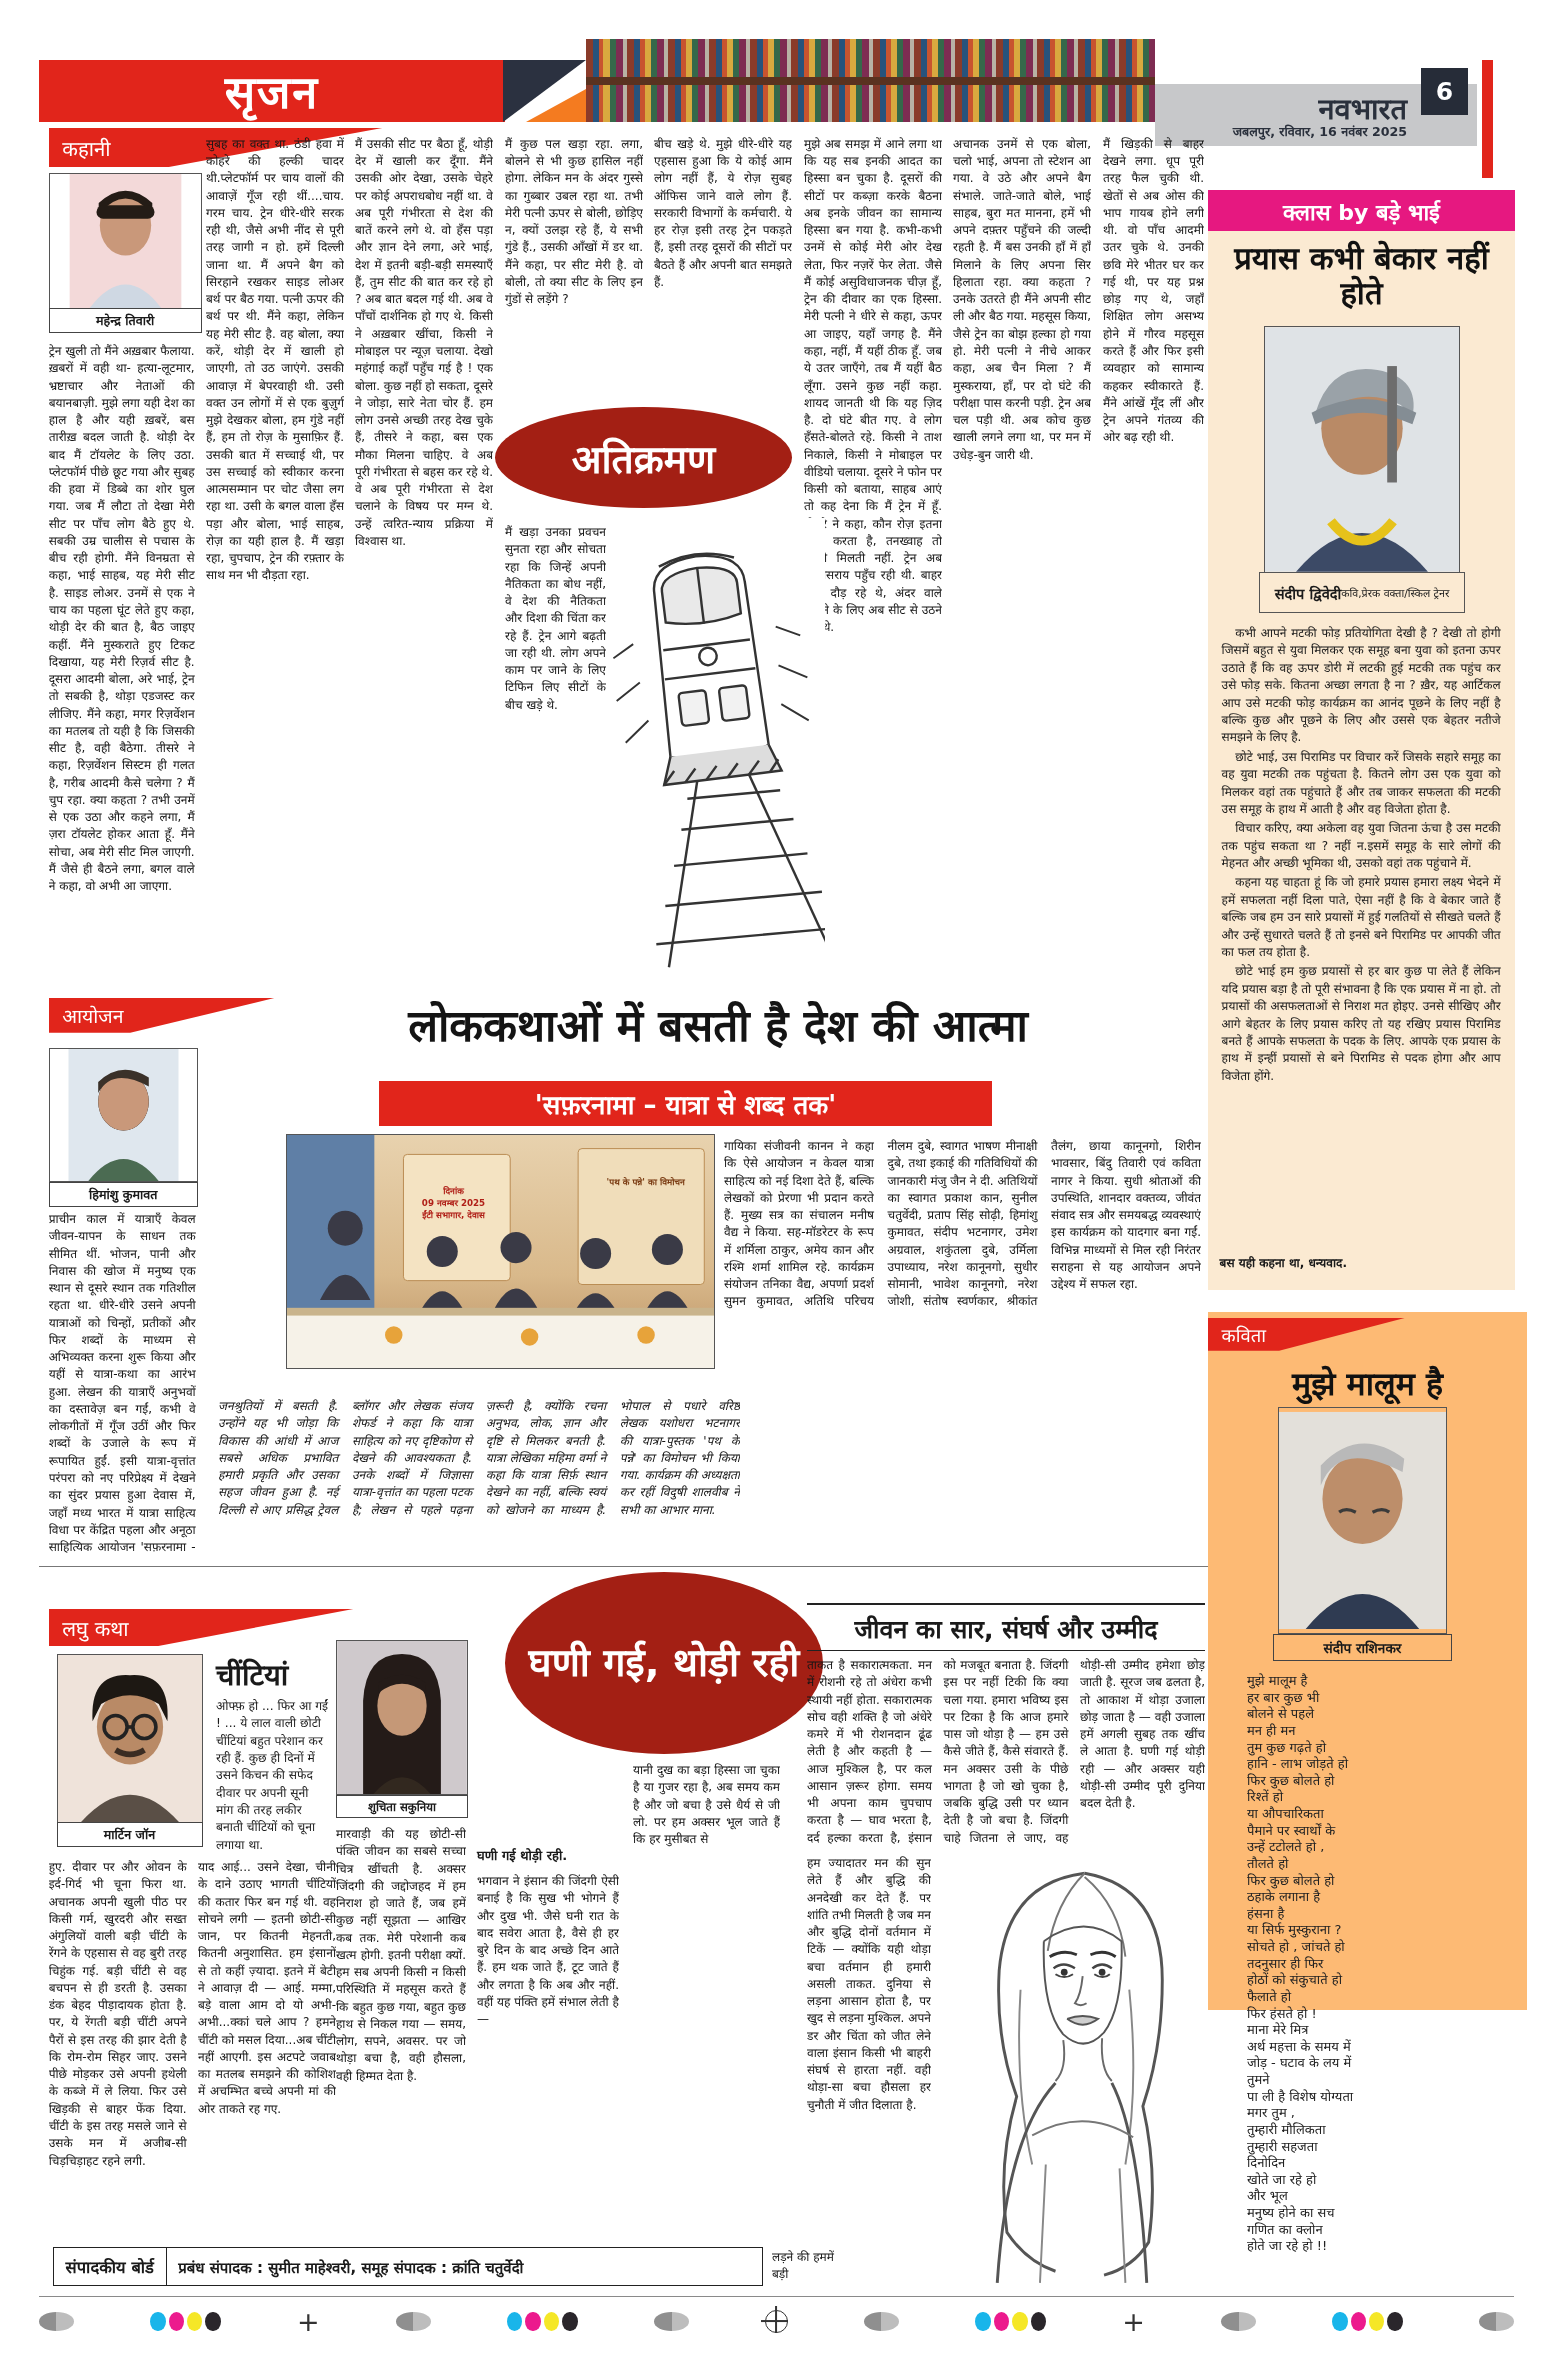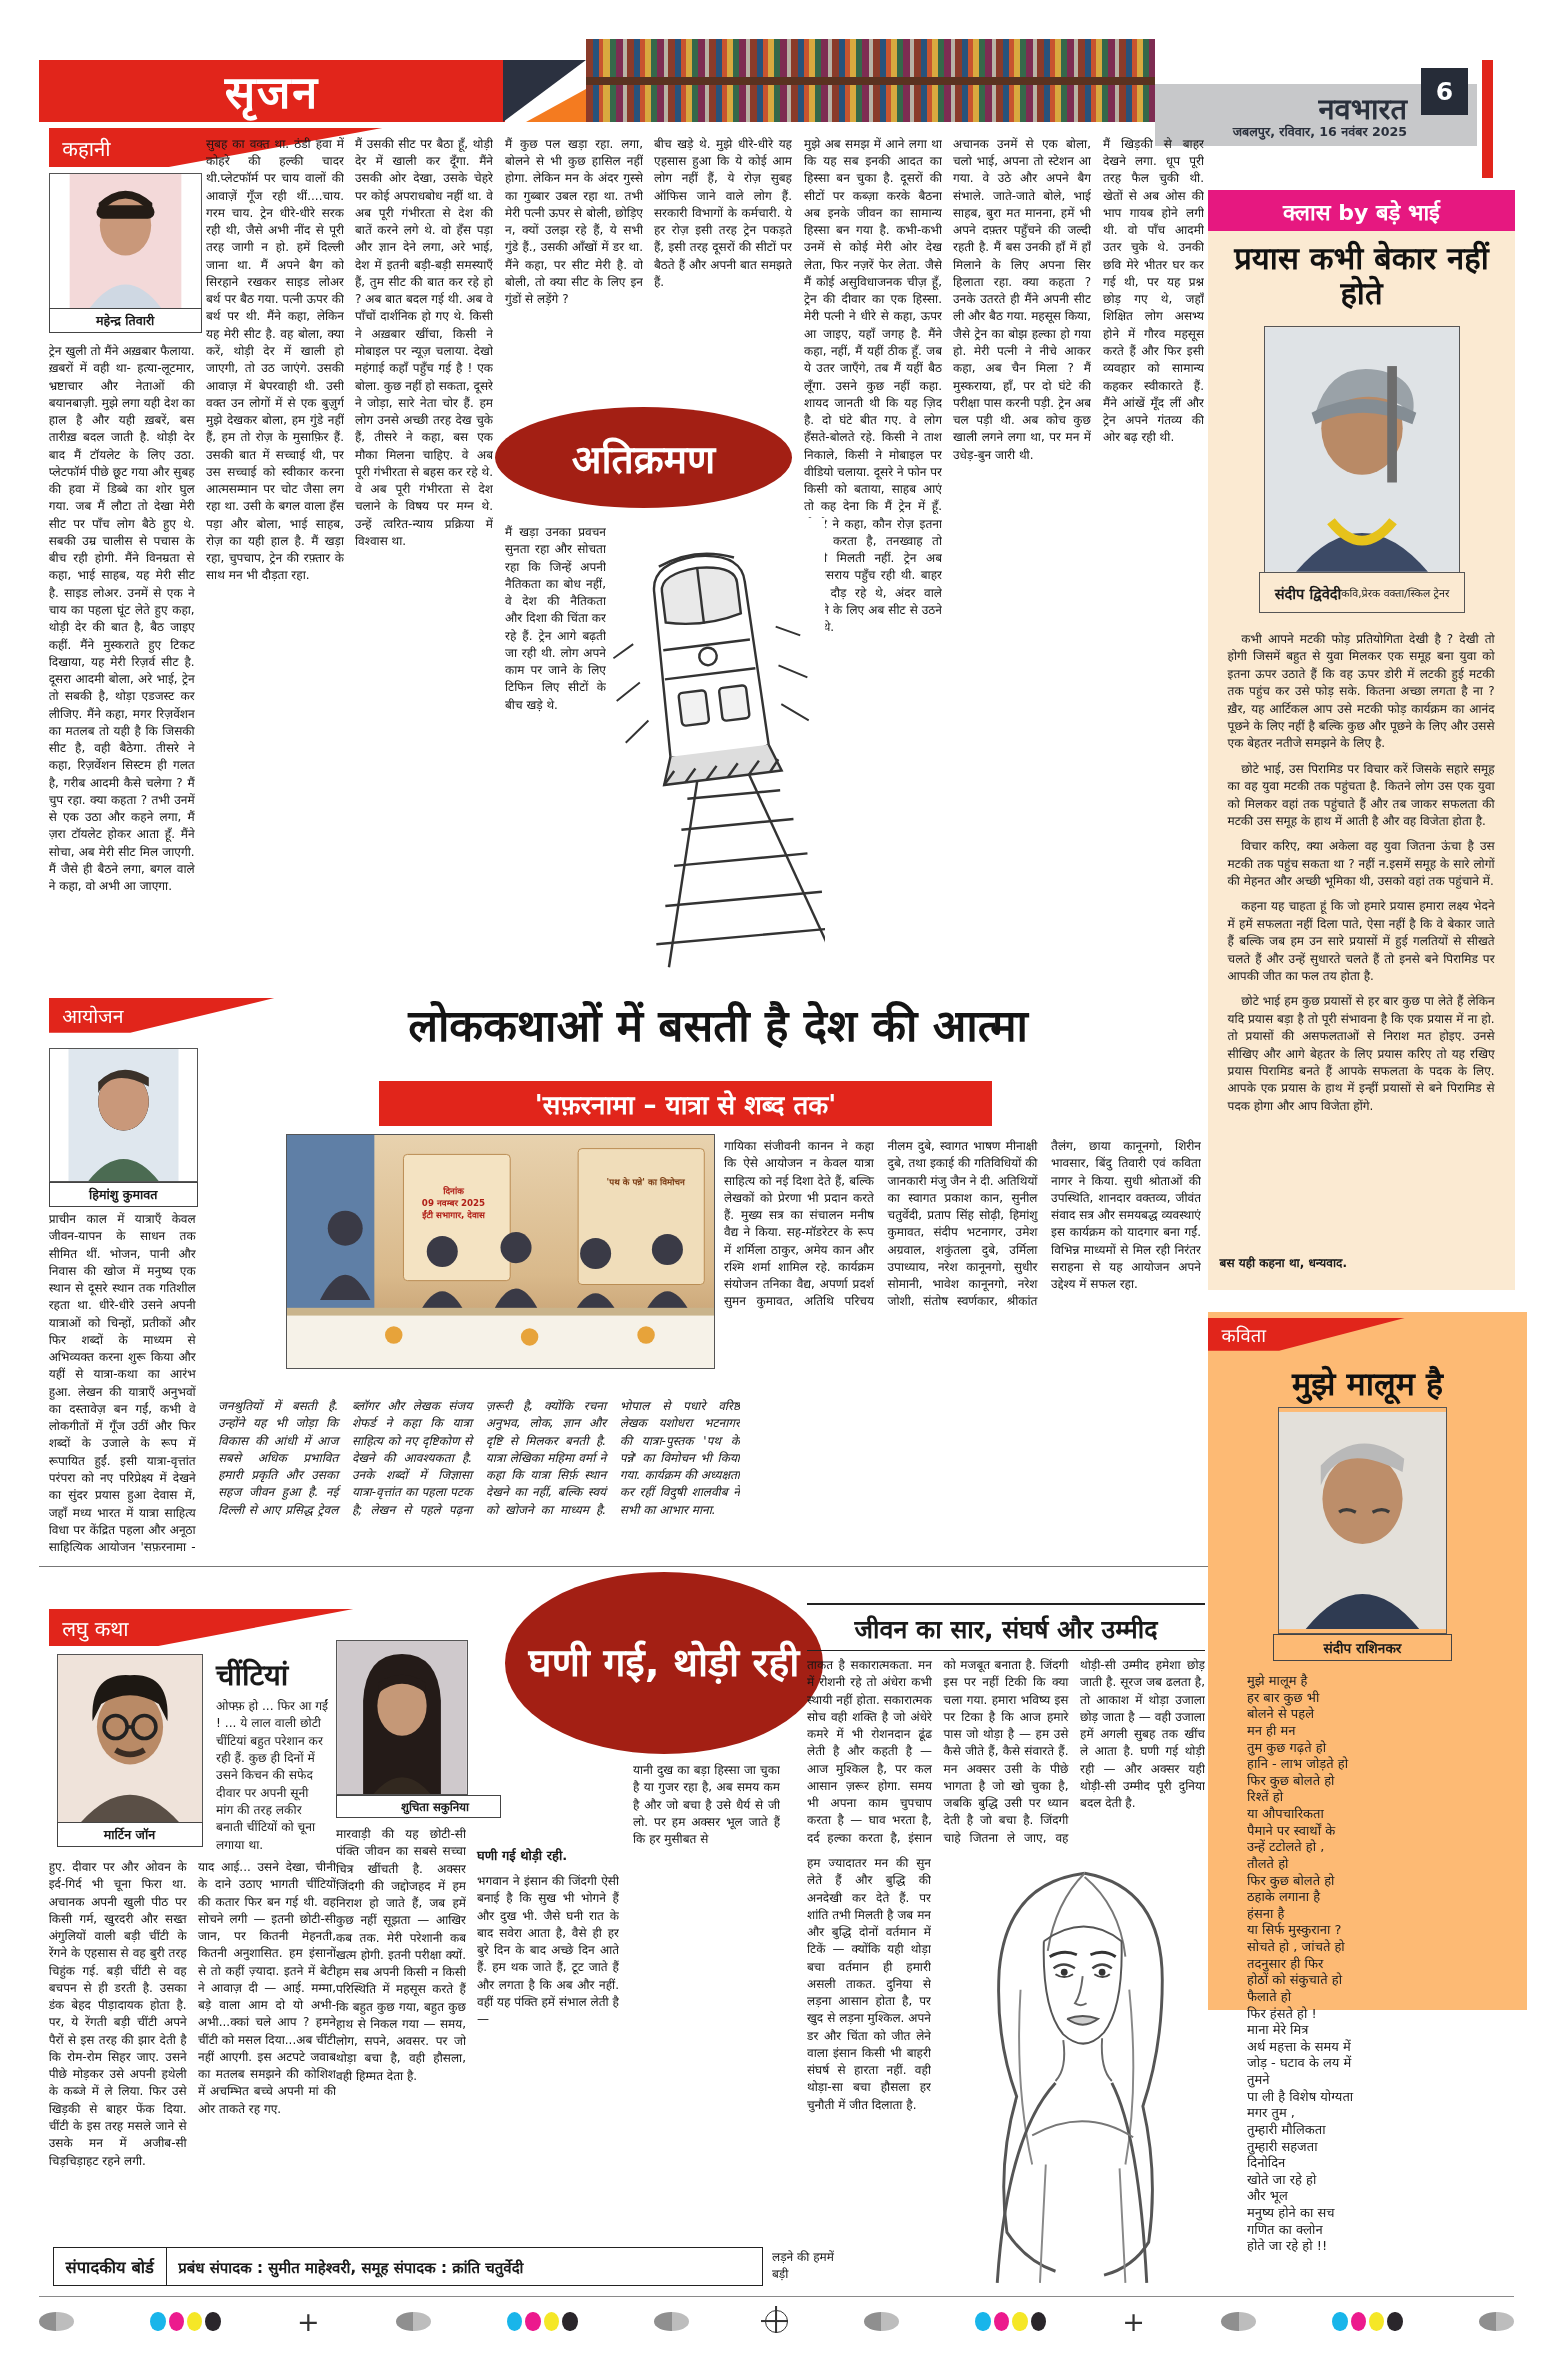--- a/index.html
+++ b/index.html
@@ -49,21 +49,21 @@
 
   
   .classcol{left:1208px;top:190px;width:307px;height:1100px;background:#fbead2;}
   .classcol .banner{height:41px;background:#e61880;color:#fff;font-size:22px;font-weight:bold;display:flex;align-items:center;justify-content:center;}
   .classcol .hl{margin:9.7px 7.8px 0;font-size:31px;line-height:1.15;font-weight:bold;text-align:center;color:#111;}
   .ph-dwivedi{left:56px;top:136px;width:194px;height:245px;}
   .byl-dwivedi{left:51px;top:382px;width:204px;height:39px;flex-direction:row;background:transparent;border:1px solid #555;}
   .byl-dwivedi .n{font-size:14.6px;font-weight:bold;}
   .byl-dwivedi .r{font-size:10.7px;font-weight:normal;}
   .classbody{position:absolute;left:11.6px;top:433px;width:283px;height:627px;overflow:hidden;}
-  .classbody .para{font-size:12px;line-height:1.45;text-align:justify;text-indent:13.6px;margin:8px;}
+  .classbody .para{font-size:12px;line-height:1.45;text-align:justify;text-indent:13.6px;margin:2px;}
   .class-close{position:absolute;left:11.6px;top:1064px;width:283px;font-size:12px;font-weight:bold;}
 
   
   .aayojan{left:39px;top:992px;width:1172px;height:574px;border-bottom:1.5px solid #777;}
   .aayojan .flag{left:9.7px;top:5.8px;width:213px;height:35px;font-size:19.4px;}
   .aayojan .hl{position:absolute;left:194px;top:1.9px;width:970px;font-size:44px;font-weight:bold;text-align:center;color:#141414;}
   .ph-himanshu{left:9.7px;top:56px;width:147px;height:132px;}
   .byl-himanshu{left:9.7px;top:190px;width:147px;height:23px;}
   .aayojan .subhead{position:absolute;left:340px;top:89px;width:613px;height:45px;background:#e1251b;color:#fff;font-size:26px;font-weight:bold;display:flex;align-items:center;justify-content:center;}
   .eventphoto{left:247px;top:142px;width:427px;height:233px;}
@@ -87,21 +87,21 @@
   .laghu .flag{left:9.7px;top:0;width:291px;height:37px;font-size:20.4px;}
   .ph-martin{left:17.5px;top:45px;width:144px;height:167px;}
   .byl-martin{left:17.5px;top:213px;width:144px;height:23px;}
   .laghu .hl{position:absolute;left:177px;top:45px;font-size:29px;font-weight:bold;}
   .laghu .lead{position:absolute;left:177px;top:89px;width:113px;height:153px;font-size:12.2px;line-height:1.42;overflow:hidden;}
   .lk1{left:9.7px;top:250px;width:138px;height:417px;}
   .lk2{left:159px;top:250px;width:138px;height:417px;}
 
   
   .ph-shuchita{left:336px;top:1640px;width:130px;height:153px;}
-  .byl-shuchita{left:336px;top:1795px;width:130px;height:21.3px;font-size:11.6px;padding-left:33px;}
+  .byl-shuchita{left:336px;top:1795px;width:130px;height:21.3px;font-size:11.6px;}
   .oval-ghani{left:505px;top:1572px;width:283px;height:182px;font-size:39px;line-height:1.12;padding:0 17.5px;}
   .gh-lead{left:477px;top:1846px;width:146px;font-size:13px;font-weight:bold;}
   .gc1{left:336px;top:1826px;width:130px;height:423px;}
   .gc2{left:477px;top:1873px;width:142px;height:375px;}
   .gc3{left:633px;top:1762px;width:147px;height:479px;}
   .gh-tail{left:772px;top:2249px;width:66px;font-size:12px;line-height:1.4;}
 
   
   .jeevan-hl{left:807px;top:1603px;width:398px;height:45px;border-top:2.4px solid #222;border-bottom:1.9px solid #222;
     display:flex;align-items:center;justify-content:center;font-size:25px;font-weight:bold;}

